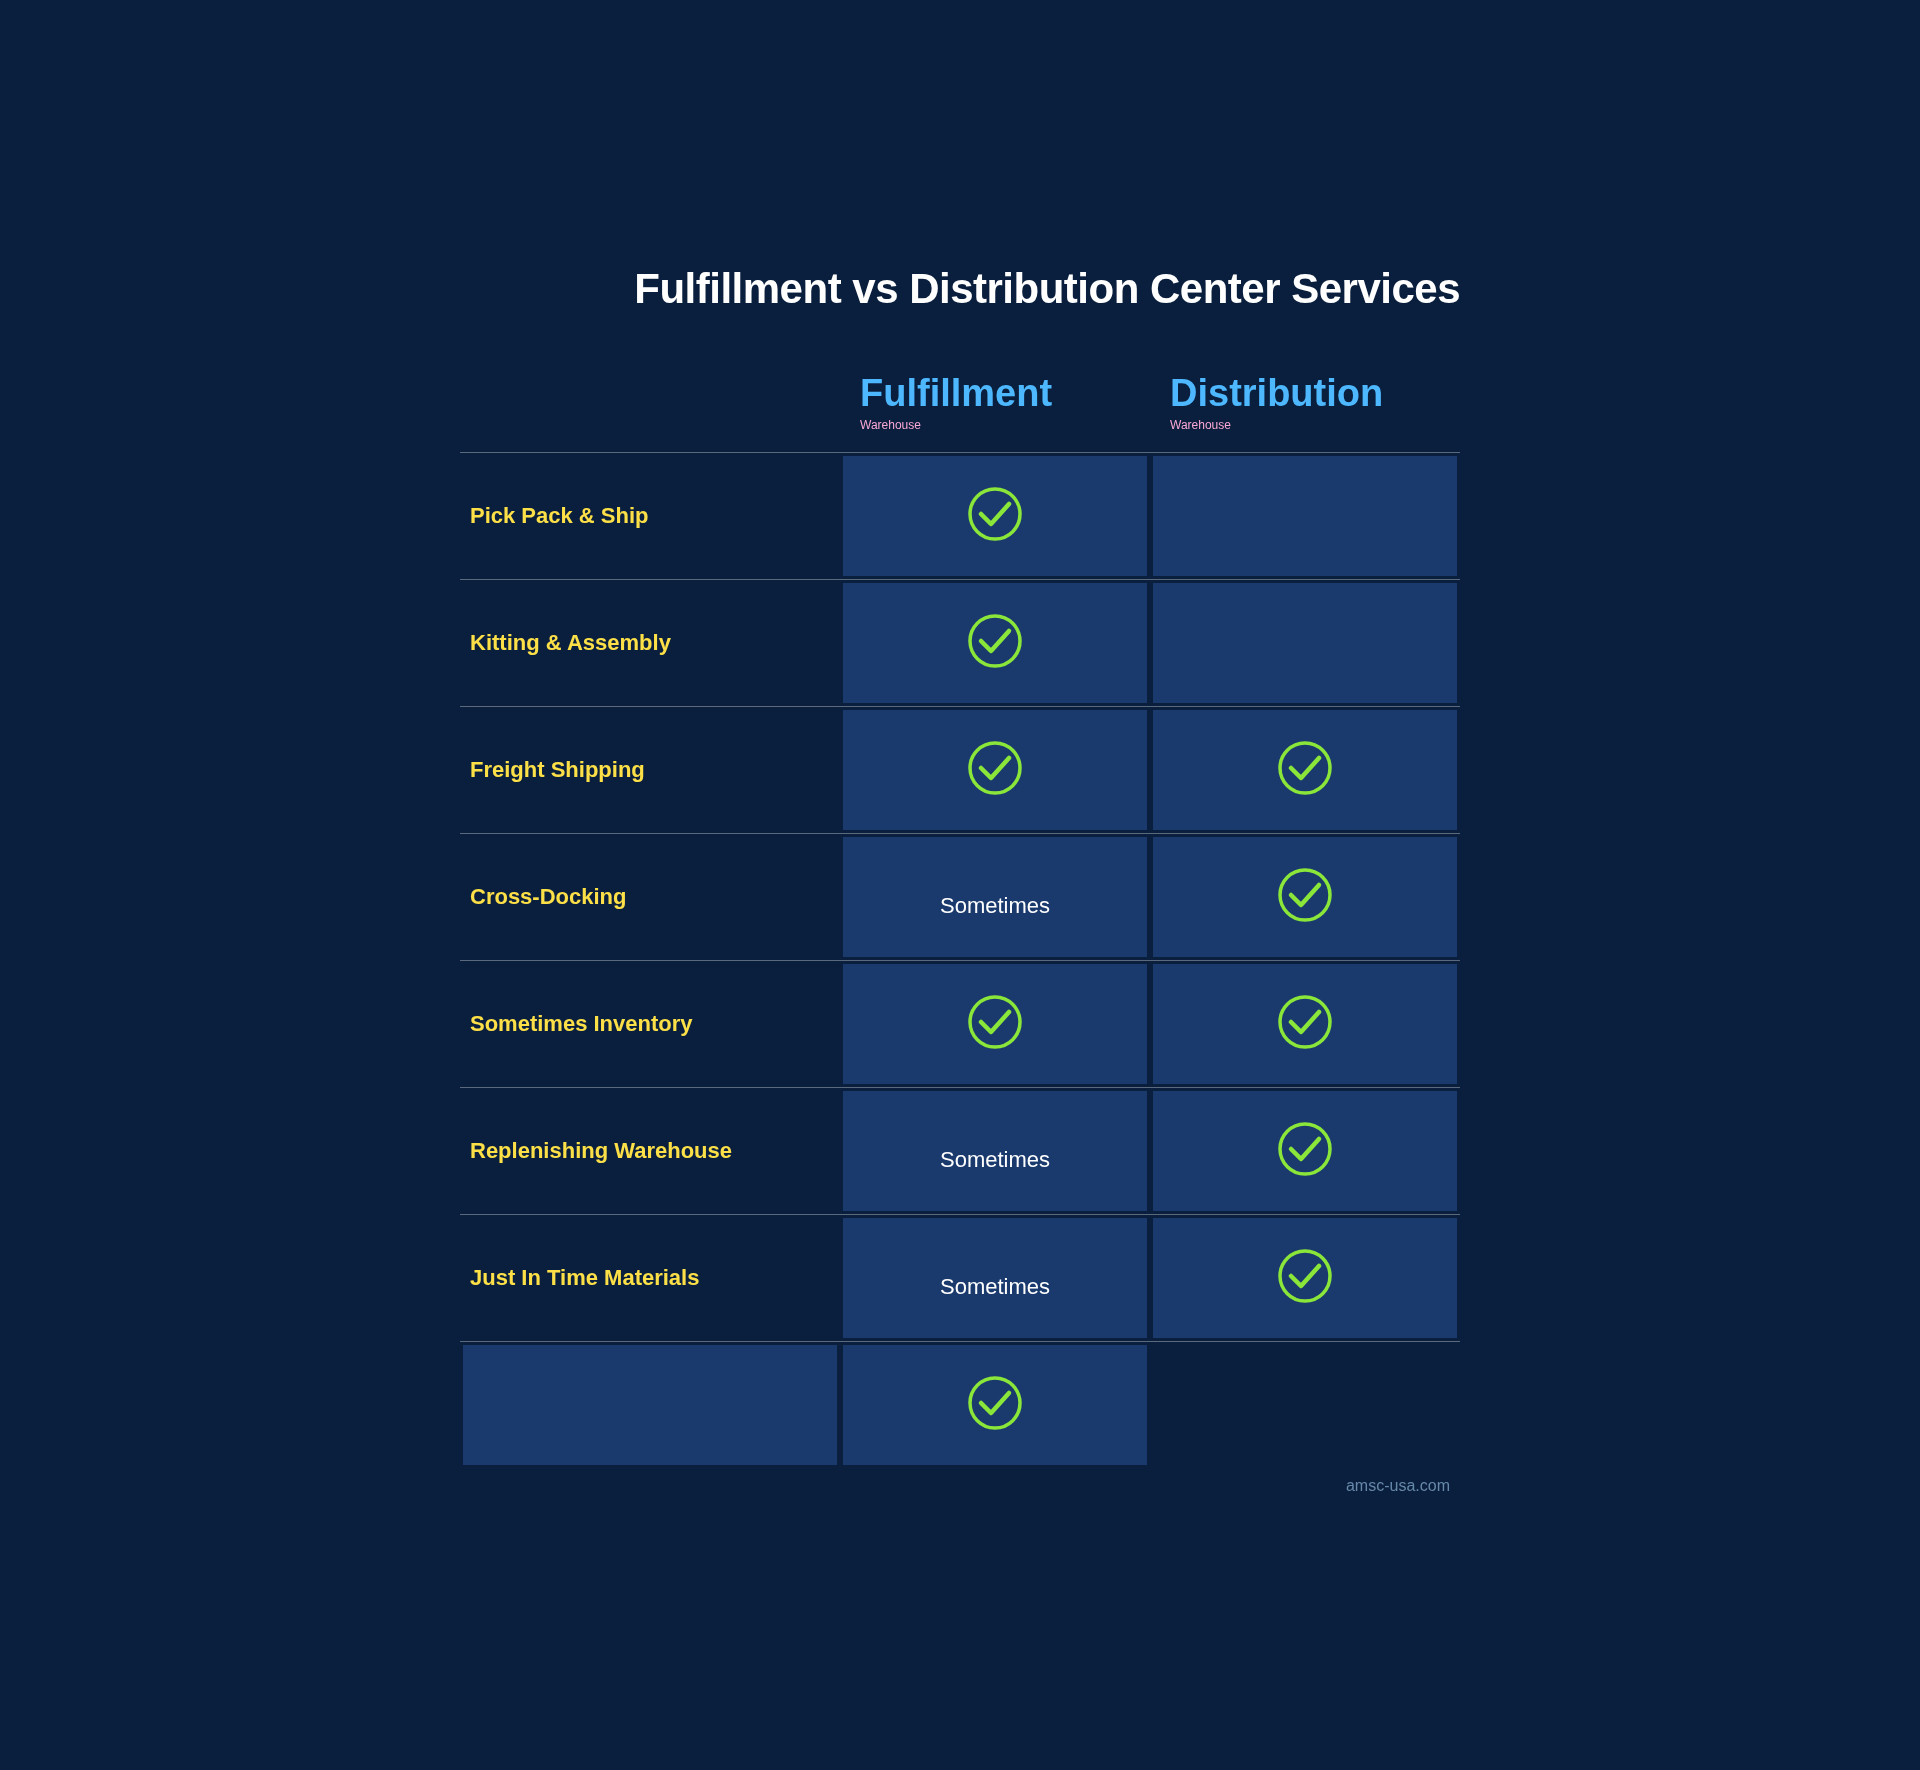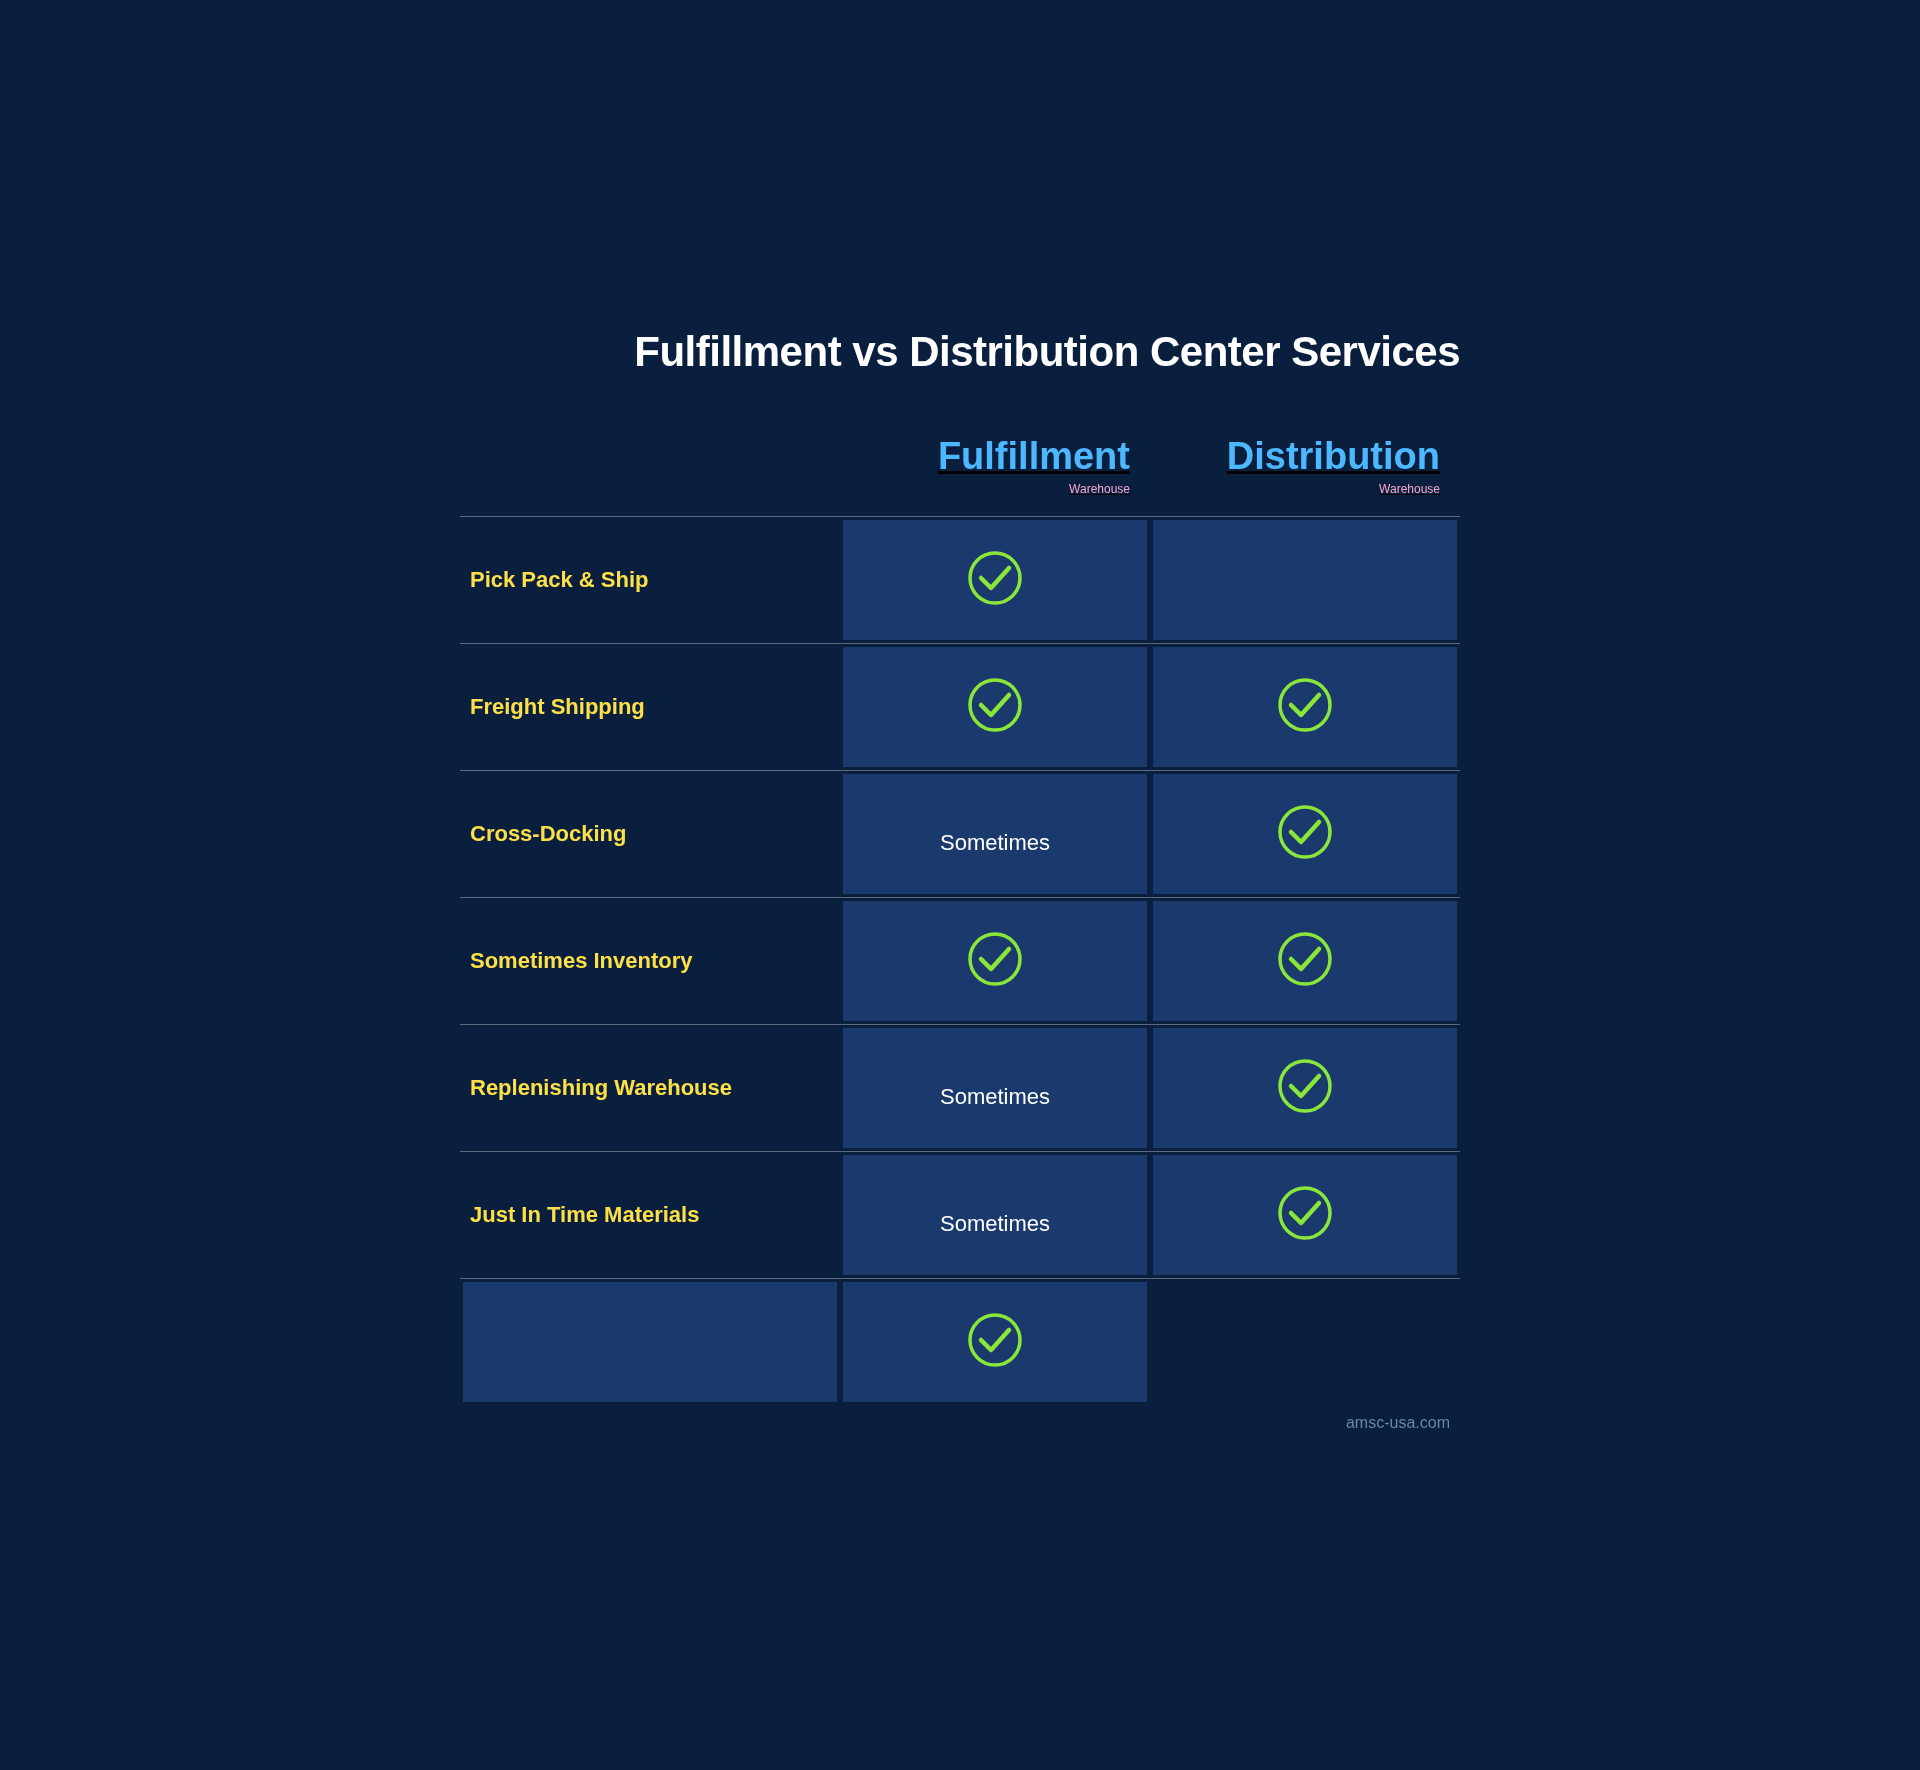--- a/index.html
+++ b/index.html
@@ -33,23 +33,22 @@
       width: 100%;
     }
 
     .header-row {
       display: grid;
       grid-template-columns: 380px 1fr 1fr;
       margin-bottom: 0;
     }
 
     .header-cell {
-      text-align: right;
+      text-align: left;
       padding: 10px 20px 20px 20px;
-      text-decoration: underline;
     }
 
     .header-cell-empty {}
 
     .col-title {
       font-size: 38px;
       font-weight: 900;
       line-height: 1.1;
     }
 
@@ -147,20 +146,30 @@
           <div class="row-label">Pick Pack &amp; Ship</div>
           <div class="row-cell">
             <span><svg viewBox="0 0 56 56" width="56" height="56" class="check-svg">
                 <circle cx="28" cy="28" r="25" fill="none" stroke="#8be63a" stroke-width="3.5"></circle>
                 <path d="M 14 28 L 24 38 L 42 18" fill="none" stroke="#8be63a" stroke-width="4.5" stroke-linecap="round" stroke-linejoin="round"></path>
               </svg></span>
           </div>
           <div class="row-cell empty-cell"></div>
         </div>
         <div class="data-row">
+          <div class="row-label">Kitting &amp; Assembly</div>
+          <div class="row-cell">
+            <span><svg viewBox="0 0 56 56" width="56" height="56" class="check-svg">
+                <circle cx="28" cy="28" r="25" fill="none" stroke="#8be63a" stroke-width="3.5"></circle>
+                <path d="M 14 28 L 24 38 L 42 18" fill="none" stroke="#8be63a" stroke-width="4.5" stroke-linecap="round" stroke-linejoin="round"></path>
+              </svg></span>
+          </div>
+          <div class="row-cell empty-cell"></div>
+        </div>
+        <div class="data-row">
           <div class="row-label">Freight Shipping</div>
           <div class="row-cell">
             <span><svg viewBox="0 0 56 56" width="56" height="56" class="check-svg">
                 <circle cx="28" cy="28" r="25" fill="none" stroke="#8be63a" stroke-width="3.5"></circle>
                 <path d="M 14 28 L 24 38 L 42 18" fill="none" stroke="#8be63a" stroke-width="4.5" stroke-linecap="round" stroke-linejoin="round"></path>
               </svg></span>
           </div>
           <div class="row-cell">
             <span><svg viewBox="0 0 56 56" width="56" height="56" class="check-svg">
                 <circle cx="28" cy="28" r="25" fill="none" stroke="#8be63a" stroke-width="3.5"></circle>

